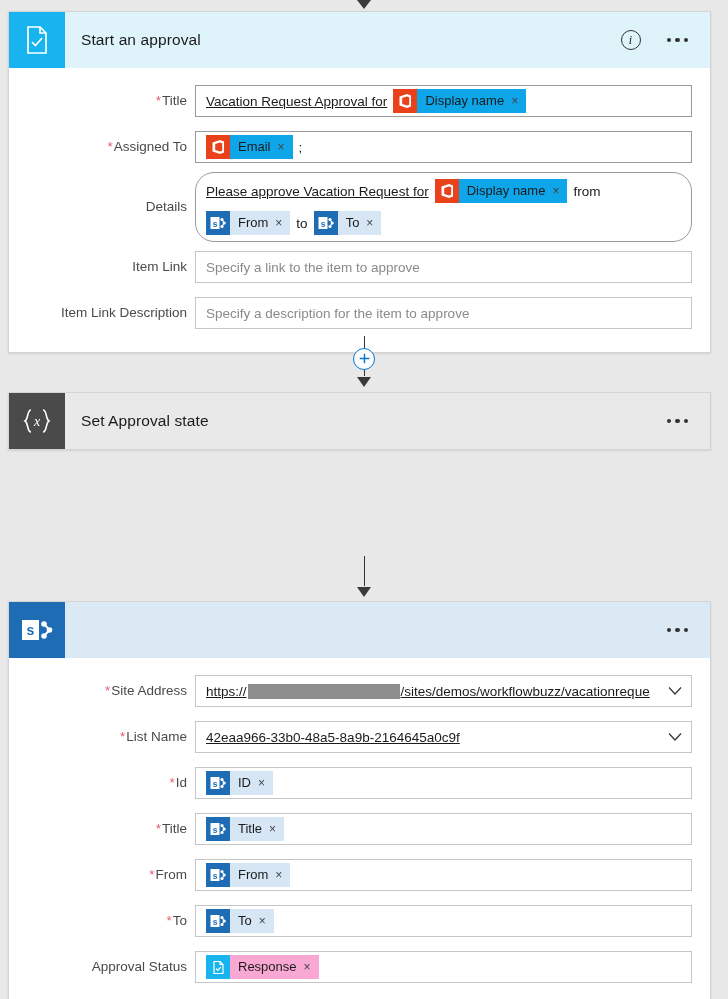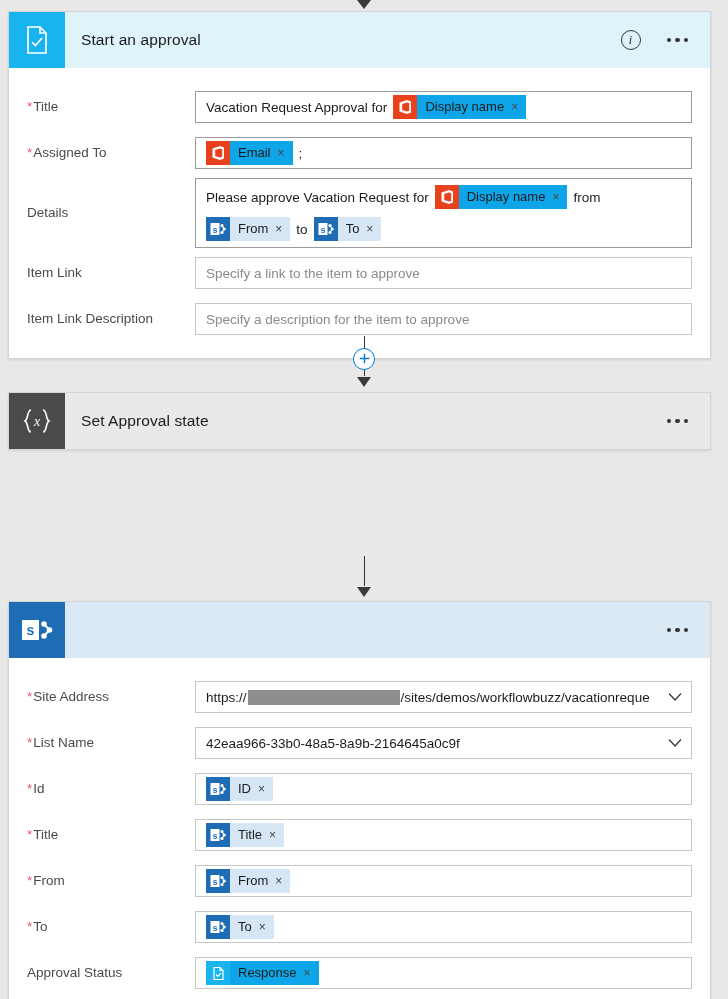--- a/index.html
+++ b/index.html
@@ -96,21 +96,21 @@
   }
   .ellipsis {
     display: flex; gap: 4px; align-items: center;
   }
   .ellipsis i {
     width: 4.5px; height: 4.5px; border-radius: 50%;
     background: #333; display: block;
   }
 
   
-  .card-body { padding: 16px 18px 16px 18px; }
+  .card-body { padding: 10px 18px 16px 18px; text-align: right; }
   .row {
     display: flex;
     align-items: center;
     min-height: 46px;
   }
   .row-label {
     width: 168px;
     flex: none;
     font-size: 13.5px;
     color: #4a4a4a;
@@ -125,22 +125,22 @@
     border: 1px solid #9b9b9b;
     background: #fff;
     display: flex;
     align-items: center;
     padding: 0 10px;
     font-size: 13.5px;
     color: #1b1b1b;
     position: relative;
   }
   .field.light { border-color: #c6c6c6; }
-  .field.tall { min-height: 62px; align-items: center; padding: 6px 10px; }
-  .field-text { white-space: nowrap; }
+  .field.tall { min-height: 62px; align-items: center; padding: 6px 10px; border-radius: 19px; }
+  .field-text { white-space: nowrap; text-decoration: underline; }
   .placeholder { color: #8a8a8a; }
   .chev {
     position: absolute;
     right: 9px; top: 50%;
     transform: translateY(-50%);
   }
   .chev svg { display: block; }
 
   .inline-wrap {
     display: flex;
@@ -173,21 +173,21 @@
   .token-x {
     padding-right: 8px;
     color: #444;
     font-size: 12px;
     line-height: 24px;
   }
   .tk-o365 { background: #0ea5e9; }
   .tk-o365 .token-ico { background: #e8411c; }
   .tk-sp { background: #d6e6f5; }
   .tk-sp .token-ico { background: #1e6cb4; }
-  .tk-appr { background: #0ea5e9; }
+  .tk-appr { background: #f9a8d4; }
   .tk-appr .token-ico { background: #18b4ef; }
 
   .sep { font-size: 13.5px; color: #1b1b1b; }
 
   .redact {
     display: inline-block;
     width: 152px; height: 15px;
     background: #8d8d8d;
     vertical-align: middle;
     margin: 0 1px;

